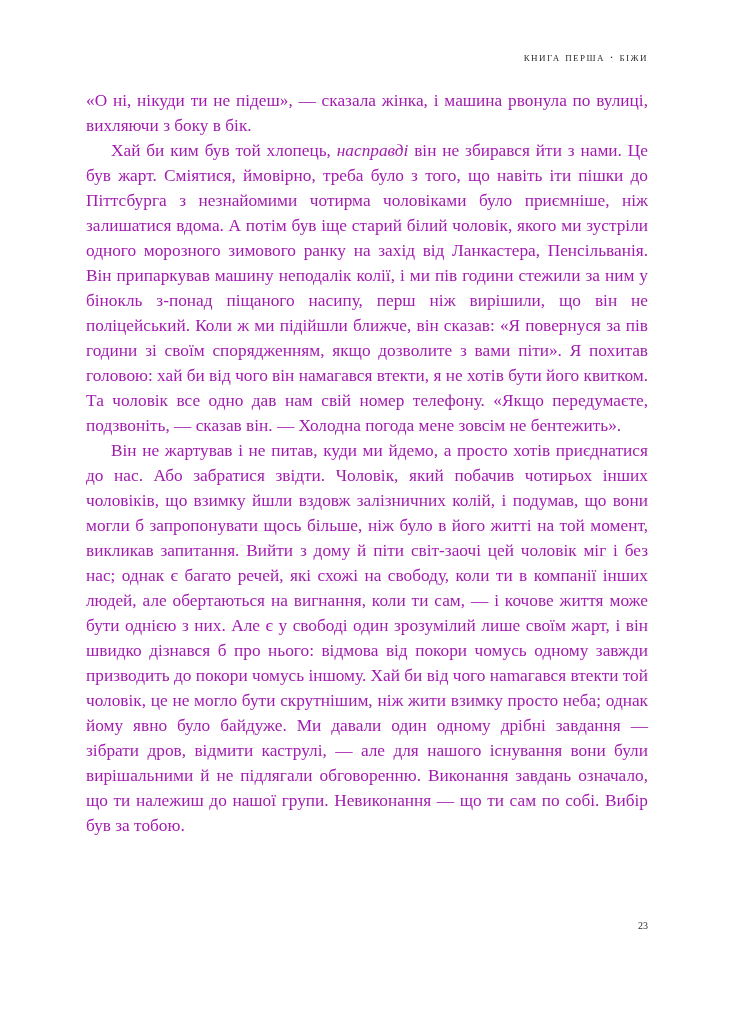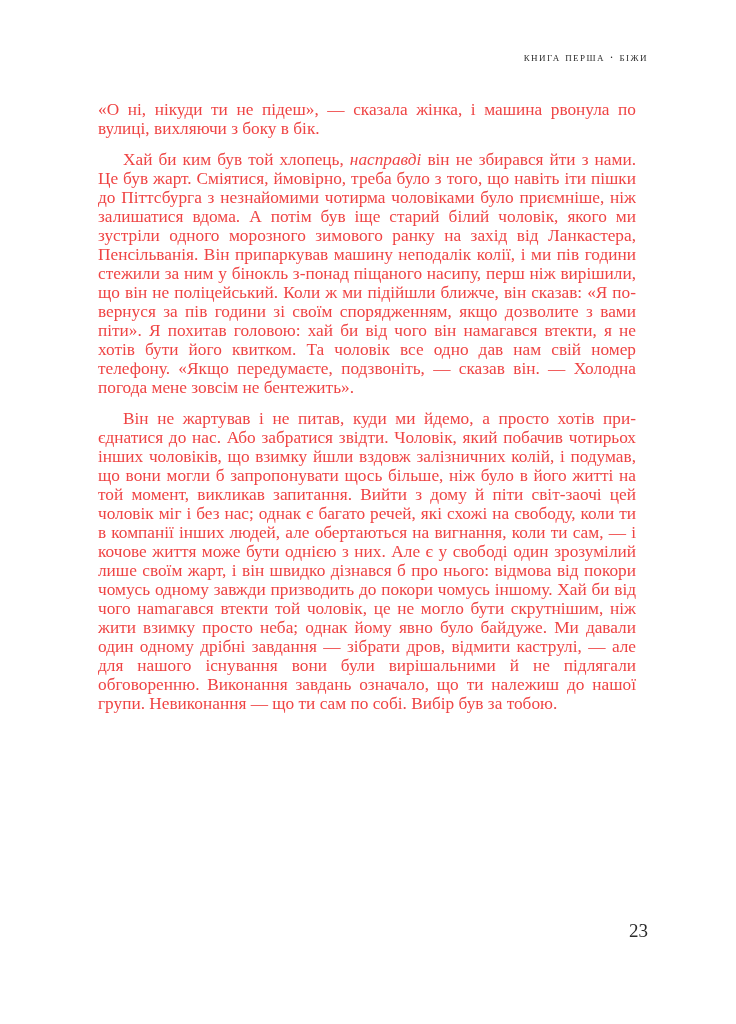--- a/index.html
+++ b/index.html
@@ -38,42 +38,42 @@
     font-variant: small-caps;
     margin-top: 9px;
   }
   .text-block {
     position: absolute;
     left: 86px;
     top: 88px;
     width: 562px;
   }
   p.para {
-    margin: 12px;
+    margin: 0;
     font-size: 17.3px;
-    line-height: 19px;
+    line-height: 25px;
     text-align: justify;
     text-justify: inter-word;
     hyphens: manual;
     -webkit-hyphens: manual;
     text-indent: 0;
-    color: #ef4444;
+    color: #a21caf;
   }
   p.para.indent {
     text-indent: 25px;
   }
   p.para em {
   }
   .folio {
     position: absolute;
     left: 86px;
     right: 88px;
     top: 920px;
     text-align: right;
-    font-size: 19px;
+    font-size: 10px;
     color: #2b2b2b;
   }
 </style>
 </head>
 <body>
 
 <div class="page">
 
   <div class="running-head">
     <span class="rh-text">Книга перша · Біжи</span>

